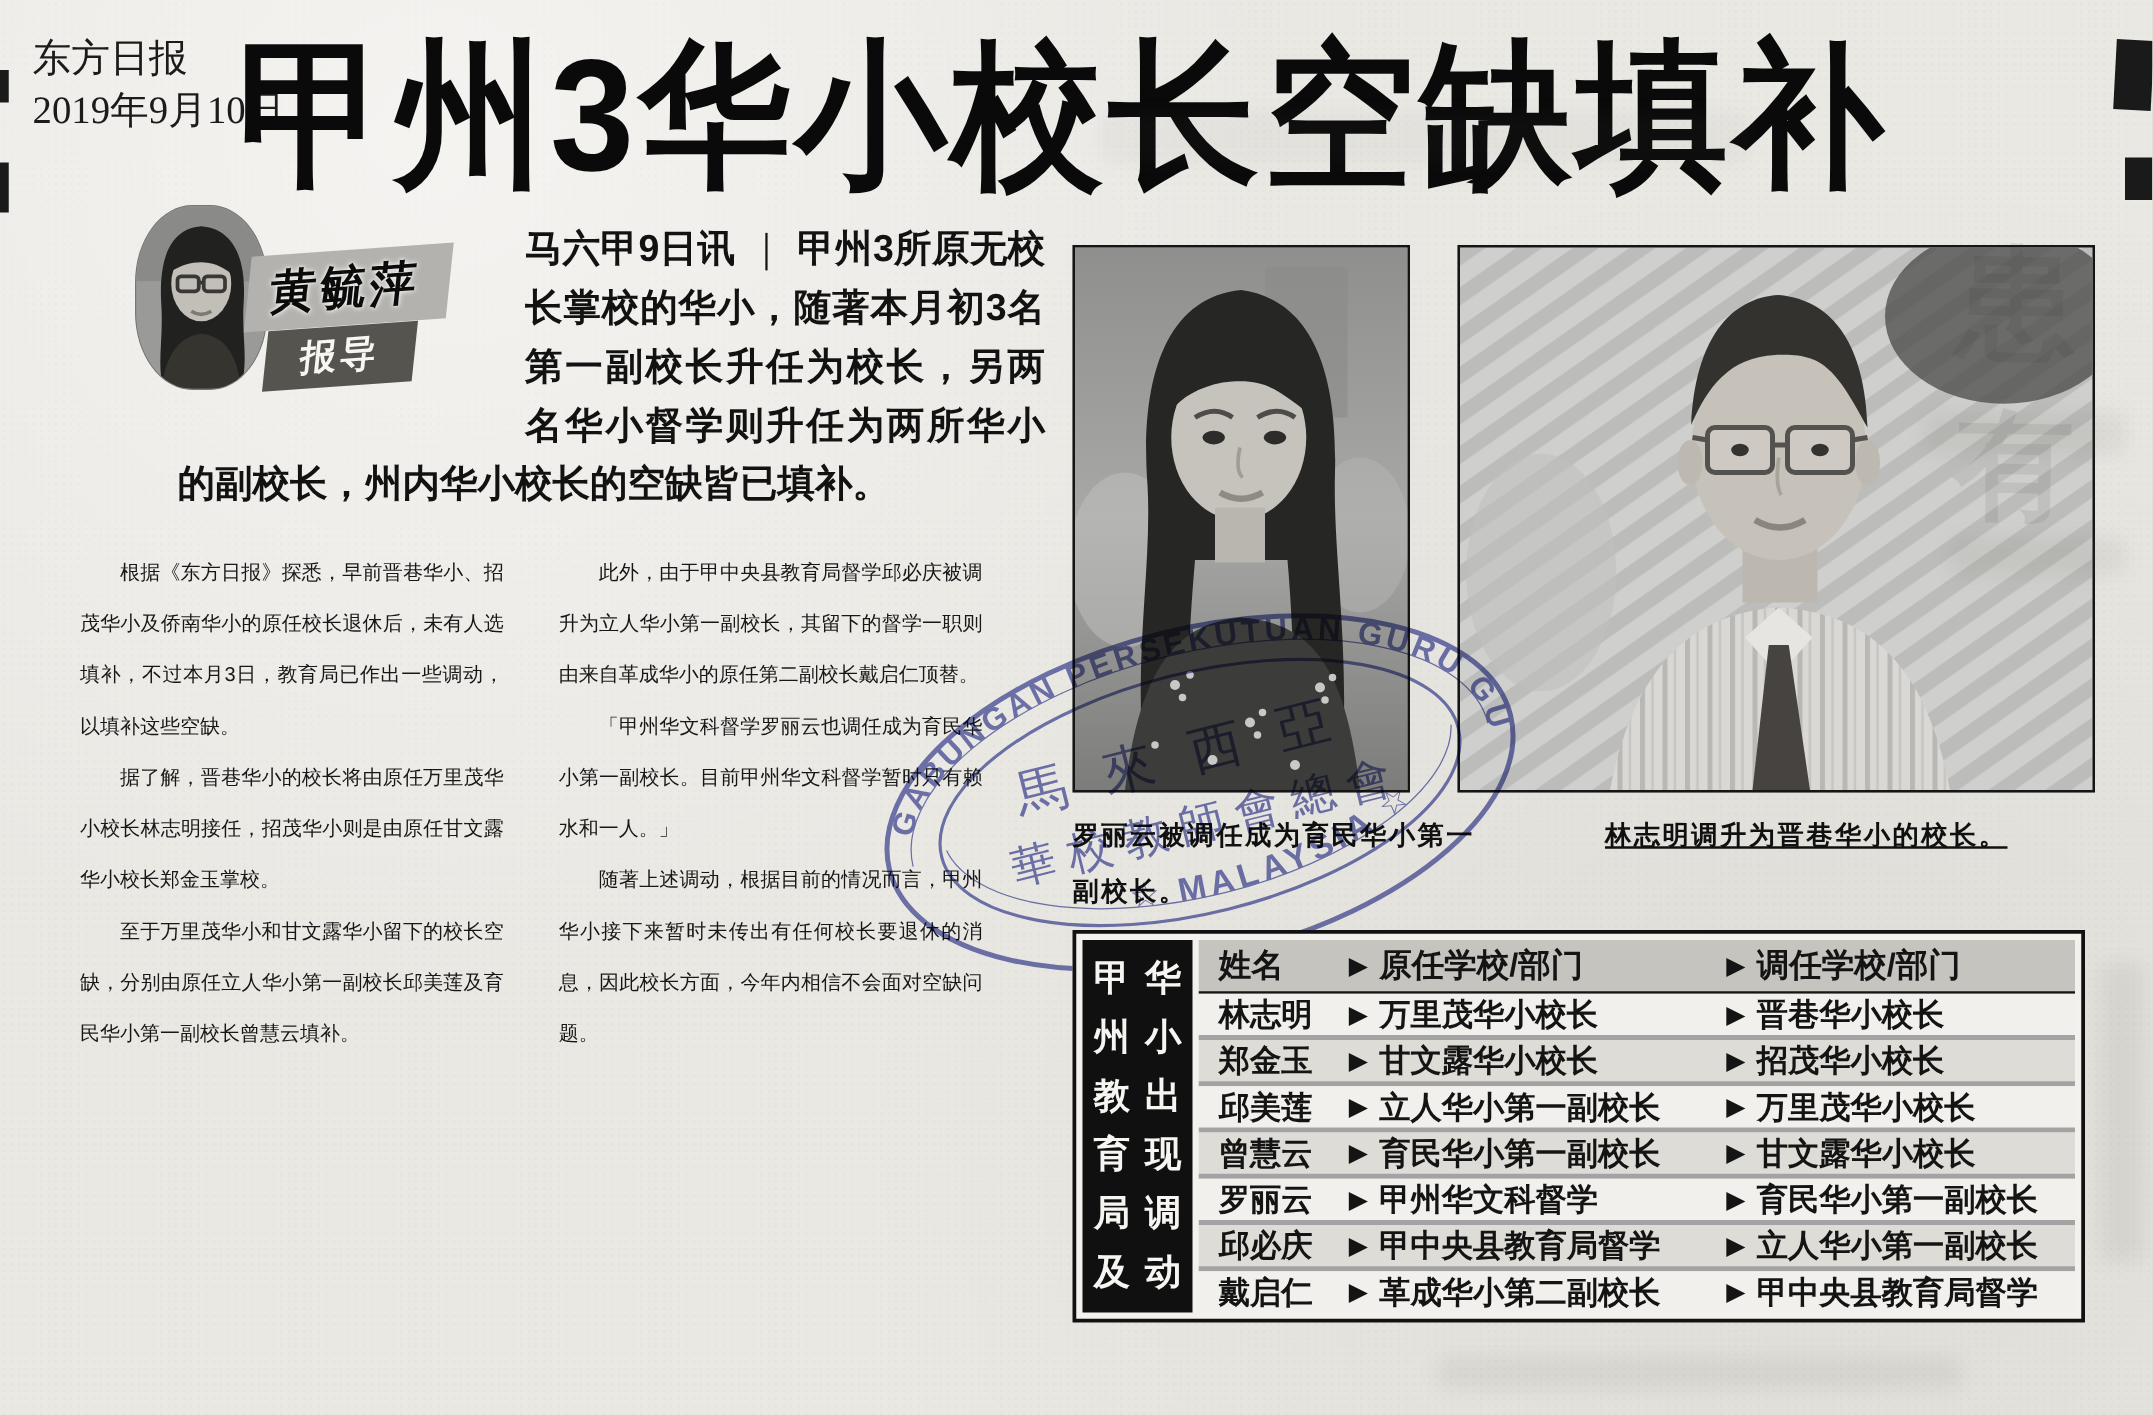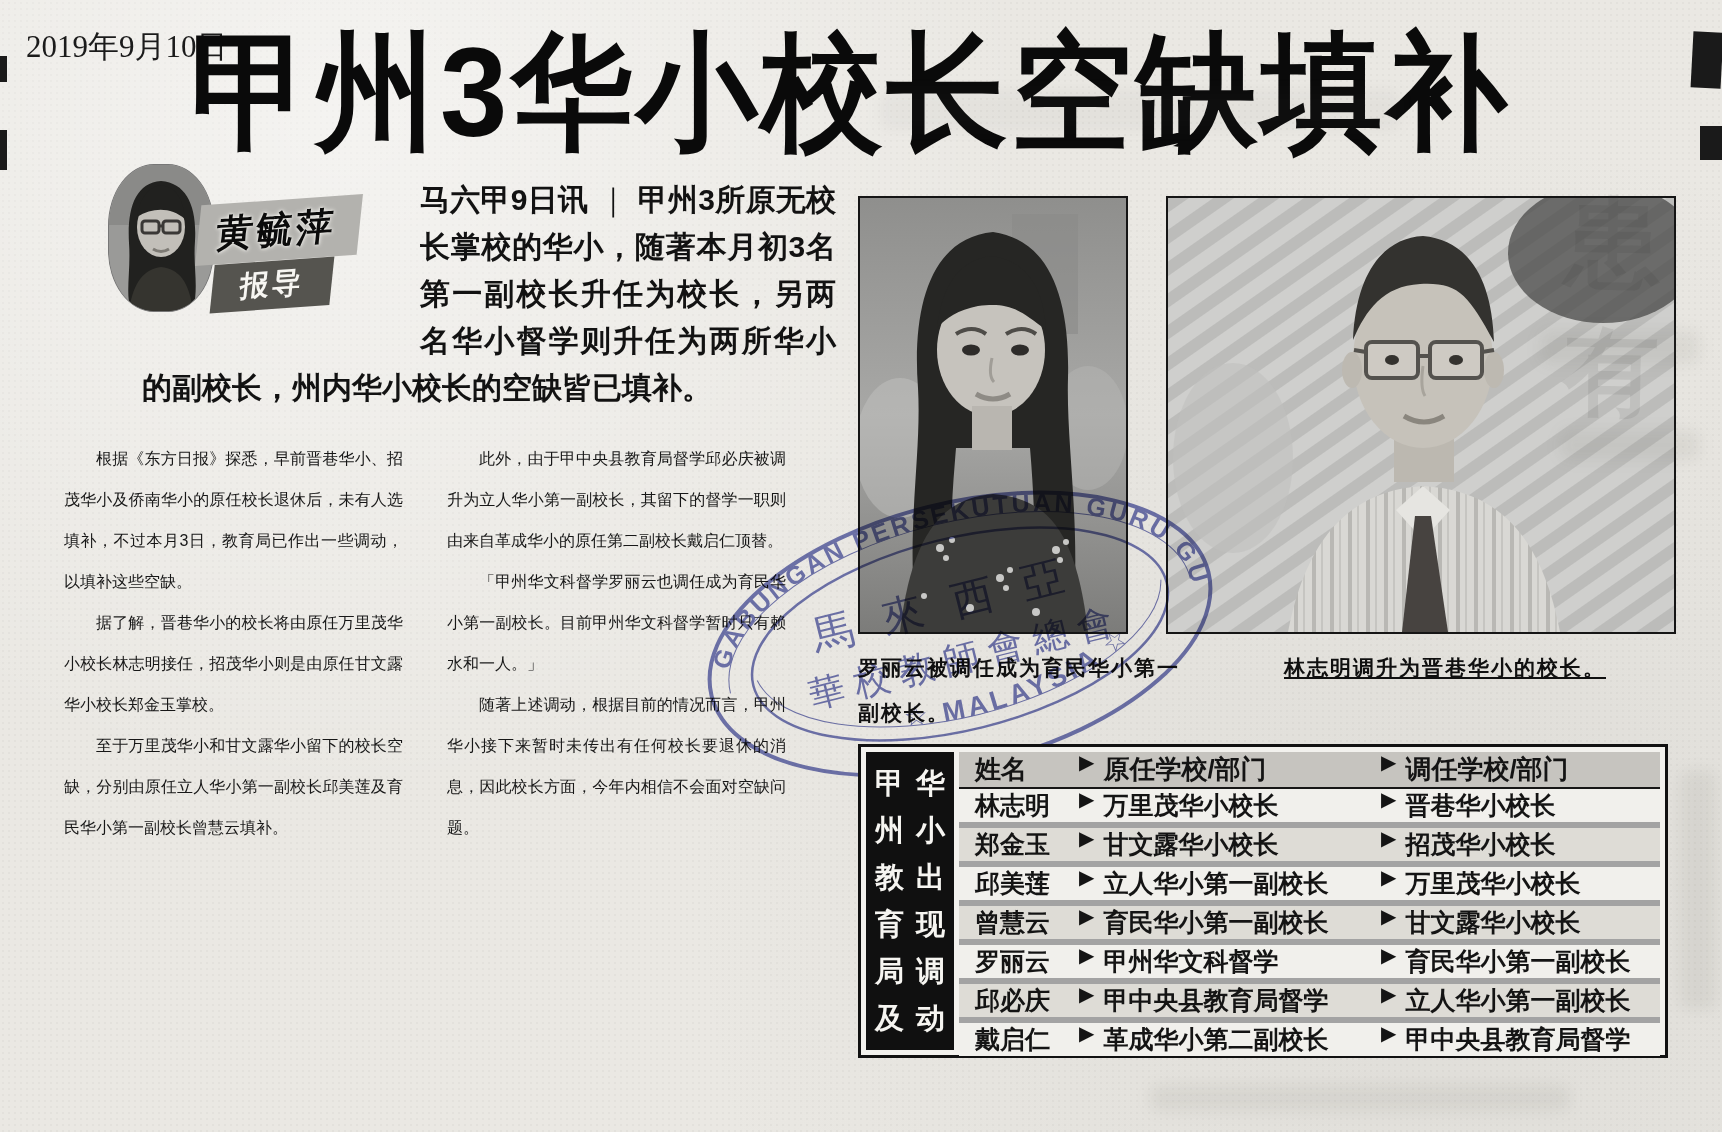--- a/index.html
+++ b/index.html
@@ -50,40 +50,41 @@
   .news-table{position:absolute;left:858px;top:744px;width:810px;height:314px;border:3px solid #111;
     background:#f2f1ed;display:flex;box-sizing:border-box;padding:5px;}
   .table-side{width:88px;background:#101010;color:#f6f5f1;display:flex;justify-content:center;
     gap:12px;padding-top:8px;box-sizing:border-box;}
   .side-col{display:flex;flex-direction:column;align-items:center;font-size:29px;font-weight:700;
     line-height:47px;}
   .table-main{flex:1;display:flex;flex-direction:column;margin-left:5px;}
   .thead{display:flex;background:#c6c4bf;font-weight:700;font-size:26px;align-items:center;
     height:45px;border-bottom:2px solid #161616;}
   .trow{display:flex;flex:1;align-items:center;font-size:25px;font-weight:600;
-    border-bottom:6px solid #a3a3a3;background:#f1f0ec;}
+    border-bottom:4px solid #a3a3a3;background:#f1f0ec;}
   .trow:last-child{border-bottom:none;}
   .trow.alt{background:#dedcd6;}
-  .tcell{display:flex;box-sizing:border-box;}
+  .tcell{display:flex;align-items:center;box-sizing:border-box;}
   .c-name{width:120px;padding-left:16px;}
   .c-from{width:302px;}
   .c-to{flex:1;}
   .arr{margin-right:9px;font-size:20px;line-height:1;}
   
   .ghost-char{position:absolute;color:rgba(45,45,40,.09);font-weight:700;pointer-events:none;}
   .smudge{position:absolute;background:rgba(95,95,90,.09);filter:blur(7px);border-radius:10px;
     pointer-events:none;}
   .edge-fragment{position:absolute;background:#1a1a1a;pointer-events:none;}
 </style>
 </head>
 <body>
 
 <div class="page">
 
   <div class="masthead">
+    <div>东方日报</div>
     <div>2019年9月10日</div>
   </div>
 
   <div class="headline">甲州3华小校长空缺填补</div>
 
   <div class="byline">
     <div class="avatar">
       <svg viewBox="0 0 104 146" preserveAspectRatio="none">
         <rect width="104" height="146" fill="#9a9a98"></rect>
         <rect width="104" height="60" fill="#8a8a88"></rect>

